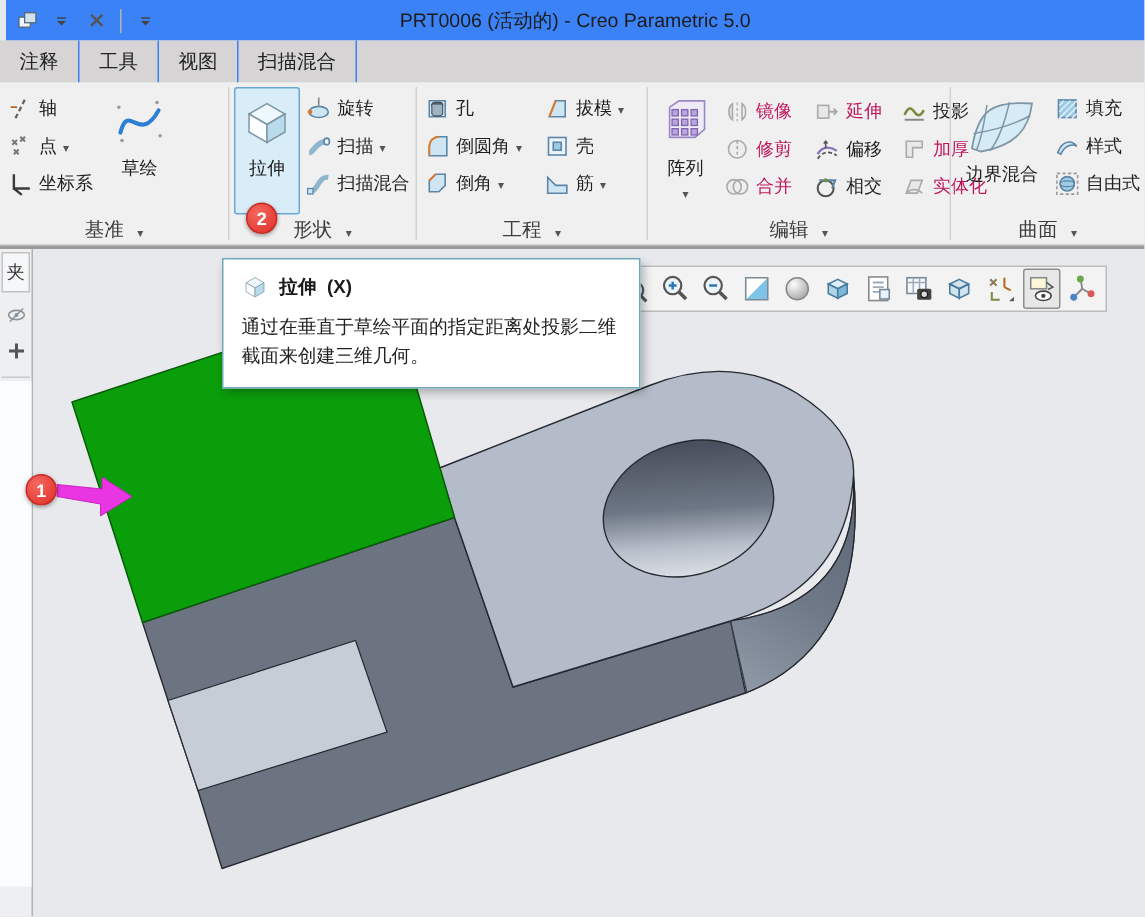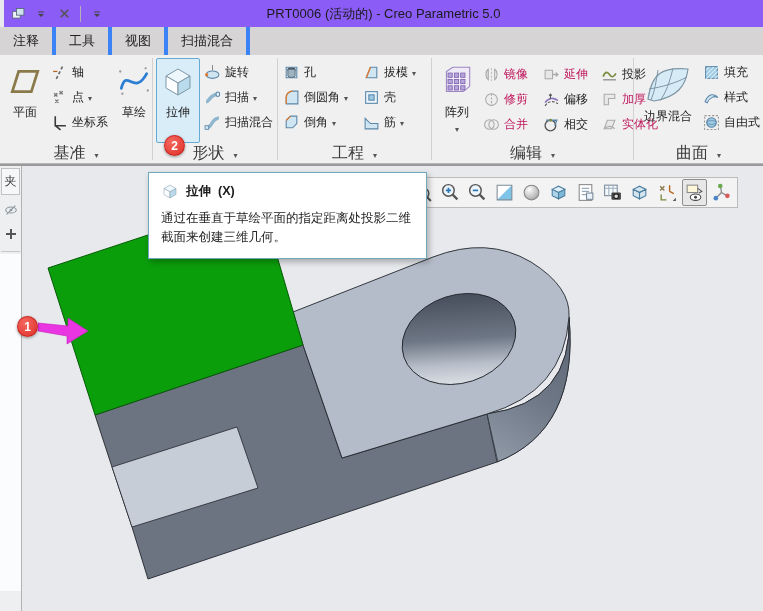--- a/index.html
+++ b/index.html
@@ -1,41 +1,41 @@
 <!DOCTYPE html>
 <html><head>
 <meta charset="utf-8">
 <style>
   html,body{margin:0;padding:0;}
   body{width:763px;height:611px;position:relative;overflow:hidden;
        font-family:"Liberation Sans","DejaVu Sans",sans-serif;background:#e8e9ed;font-size:12px;}
   svg{display:block;}
   
-  .titlebar{position:absolute;top:0;left:4px;right:0;height:27px;background:#8b5cf6;}
+  .titlebar{position:absolute;top:0;left:4px;right:0;height:27px;background:#3b82f6;}
   .qat{position:absolute;left:4px;top:2px;display:flex;align-items:center;gap:3px;height:23px;}
   .qbtn{width:20px;height:20px;display:flex;align-items:center;justify-content:center;}
   .qbtn svg{width:15px;height:15px;}
   .qcaret svg{width:10px;height:10px;}
   .qsep{width:1px;height:16px;background:#b3b1b2;margin:0 3px;}
   .wintitle{position:absolute;left:100px;right:100px;top:0;height:27px;line-height:27px;
             text-align:center;font-size:13px;color:#1b1b1b;white-space:nowrap;}
   
   .tabrow{position:absolute;top:27px;left:0;right:0;height:28px;background:#d6d4d5;display:flex;}
   .tab{padding:0 13px;display:flex;align-items:center;font-size:13px;color:#222;
-       border-right:4px solid #3b82f6;cursor:default;}
+       border-right:1px solid #3b82f6;cursor:default;}
   
   .ribbon{position:absolute;top:55px;left:0;right:0;height:109px;background:#f1f0f0;
           border-bottom:1px solid #b9b8b8;display:flex;box-sizing:border-box;}
   .rgroup{display:flex;flex-direction:column;box-sizing:border-box;}
   .g-datum{width:152px;} .g-shapes{width:124px;} .g-eng{width:153px;}
   .g-edit{width:201px;} .g-surf{width:129px;}
   .gdiv{width:1px;background:#d2d1d0;margin:3px 0;}
   .rcontent{flex:1;display:flex;padding:3px 2px 0 3px;gap:2px;}
   .rfoot{height:20px;display:flex;align-items:center;justify-content:center;
-         font-size:16px;color:#3c3c3c;gap:9px;}
+         font-size:13px;color:#3c3c3c;gap:9px;}
   .dd::after{content:"▾";font-size:8px;color:#555;line-height:1;}
   .bigbtn{display:flex;flex-direction:column;align-items:center;padding:2px 2px 0;
           font-size:12px;color:#1f1f1f;border:1px solid transparent;border-radius:2px;}
   .bigbtn .bicon{width:38px;height:40px;display:flex;align-items:center;justify-content:center;}
   .bigbtn .bicon svg{width:36px;height:36px;}
   .bigbtn .blabel{white-space:nowrap;margin-top:3px;}
   .highlight{background:#d9edf9;border:1px solid #64aad4;}
   .scol{display:flex;flex-direction:column;gap:5px;padding-top:4px;}
   .sbtn{display:flex;align-items:center;gap:4px;height:20px;font-size:12px;color:#1f1f1f;
         padding:0 2px;white-space:nowrap;}
@@ -134,28 +134,20 @@
     </div>
   <div class="tab">
       <span>扫描混合</span>
     </div>
 </div>
 
 <div class="ribbon">
 
   <div class="rgroup g-datum">
     <div class="rcontent">
-      <div class="bigbtn">
-        <span class="bicon">
-            <svg viewBox="0 0 34 30">
-              <path d="M5 25 L11 6 L29 6 L23 25 Z" fill="none" stroke="#8a7a4a" stroke-width="2.6"></path>
-            </svg>
-          </span>
-        <span class="blabel">平面</span>
-      </div>
       <div class="scol" style="width:66px;">
         <div class="sbtn">
           <span class="sicon">
               <svg viewBox="0 0 16 16">
                 <path d="M5 14 L11 2" stroke="#666" stroke-width="1.5" stroke-dasharray="3 2" fill="none"></path>
                 <path d="M2 7 L6 7" stroke="#b5651d" stroke-width="1.2"></path>
               </svg>
             </span>
           <span>轴</span>
         </div>

